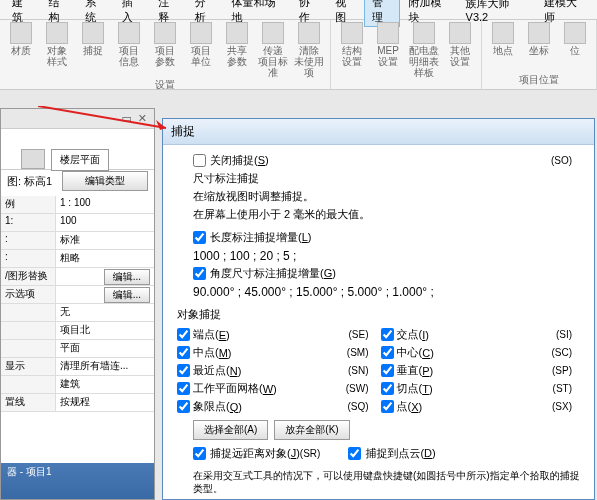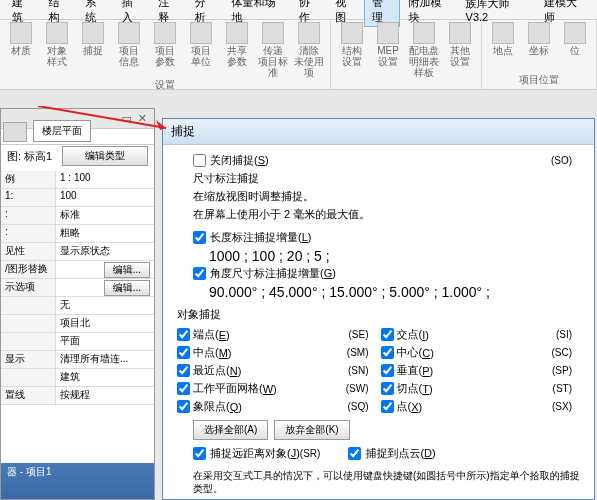--- a/index.html
+++ b/index.html
@@ -10,42 +10,42 @@
 .ribbon{background:#f5f5f5;height:70px;display:flex;border-bottom:1px solid #ccc}
 .rgroup{display:flex;flex-direction:column;align-items:center;border-right:1px solid #d8d8d8;padding:2px 4px}
 .ricons{display:flex;gap:2px}
 .ricon{display:flex;flex-direction:column;align-items:center;width:34px;cursor:default}
 .ricon .ic{width:22px;height:22px;background:#ddd;border:1px solid #bbb;margin-bottom:1px}
 .ricon .lbl{font-size:10px;color:#666;text-align:center;line-height:11px}
 .rgroup>.glabel{font-size:10px;color:#666;margin-top:auto}
 .leftpane{position:absolute;left:0;top:108px;width:155px;bottom:0;background:#fff;border:1px solid #999}
 .lphdr{background:#e8e8e8;border-bottom:1px solid #ccc;height:20px;display:flex;align-items:center;justify-content:flex-end;padding:0 4px}
 .lphdr span{padding:0 3px;color:#666;cursor:default}
-.lptabs{display:flex;height:16px;border-bottom:1px solid #ccc;align-items:flex-end;padding:2px}
+.lptabs{display:flex;height:16px;border-bottom:1px solid #ccc;align-items:flex-start;padding:20px}
 .lptabs .tab{padding:3px 8px;border:1px solid #999;background:#fff;font-size:10px}
 .lprow{display:flex;height:22px;align-items:center;padding:2px 6px;gap:4px}
 .lprow .btn{border:1px solid #999;background:linear-gradient(#fff,#e0e0e0);padding:2px 22px;font-size:10px}
 .propgrid{margin-top:4px}
 .propgrid .pr{display:flex;border-bottom:1px solid #ddd;height:18px}
 .propgrid .pk{width:55px;padding:1px 4px;background:#f5f5f5;font-size:10px;border-right:1px solid #ddd}
 .propgrid .pv{flex:1;padding:1px 4px;font-size:10px;background:#fff}
 .propgrid .pv.editbtn{text-align:right}
 .propgrid .pv.editbtn span{border:1px solid #999;background:linear-gradient(#fff,#e0e0e0);padding:0 8px;font-size:10px;display:inline-block}
 .lpfoot{position:absolute;bottom:20px;right:6px}
 .lpfoot .btn{border:1px solid #999;background:linear-gradient(#fff,#e0e0e0);padding:2px 14px;font-size:10px}
 .lpstatus{position:absolute;bottom:0;left:0;right:0;height:36px;background:linear-gradient(#4a7ab5,#3a6aa5);color:#fff;font-size:10px;padding:2px 6px}
 .arrow{position:absolute;left:38px;top:106px;pointer-events:none;z-index:10}
 .dialog{position:absolute;left:162px;top:118px;right:2px;bottom:0;background:#fff;border:1px solid #5a8ac0}
 .dlgtitle{height:26px;background:linear-gradient(#eaf2fb,#cde0f2);border-bottom:1px solid #b0c8e0;padding:4px 8px;font-size:12px}
 .dlgbody{padding:6px 14px;overflow:hidden}
 .dlgrow{display:flex;align-items:center;margin:1px 0;min-height:17px}
 .dlgrow.indent{padding-left:16px}
 .dlgrow input[type=checkbox]{margin-right:4px}
 .dlgrow .code{margin-left:auto;padding-right:8px;font-size:10px}
-.dlgrow .val{margin-left:16px;font-size:14px}
+.dlgrow .val{font-size:12px}
 .snapgrid{display:grid;grid-template-columns:1fr 40px 1fr 40px;gap:1px 4px;margin-top:4px}
 .snapgrid .sc{display:flex;align-items:center;height:17px}
 .snapgrid .sc input{margin-right:3px}
 .snapgrid .scode{font-size:10px;text-align:right;padding-right:8px;line-height:17px}
 .dlgbtns{display:flex;gap:6px;margin:5px 0 5px 16px}
 .dlgbtns .btn{border:1px solid #999;background:linear-gradient(#fff,#e0e0e0);padding:2px 10px;font-size:10px}
 .section{margin-top:7px}
 .section>.stitle{font-size:11px;margin-bottom:2px}
 .watermark{position:absolute;right:8px;bottom:4px;color:#fff;opacity:0.55;font-size:14px;z-index:20}
 .watermark .wic{display:inline-block;width:16px;height:16px;border:2px solid #fff;border-radius:50%;margin-right:4px;vertical-align:middle}
@@ -174,24 +174,20 @@
         <div class="pk">1:</div>
         <div class="pv">100</div>
       </div>
       <div class="pr">
         <div class="pk">:</div>
         <div class="pv">标准</div>
       </div>
       <div class="pr">
         <div class="pk">:</div>
         <div class="pv">粗略</div>
-      </div>
-      <div class="pr">
-        <div class="pk">见性</div>
-        <div class="pv">显示原状态</div>
       </div>
       <div class="pr">
         <div class="pk">/图形替换</div>
         <div class="pv editbtn"><span>编辑...</span></div>
       </div>
       <div class="pr">
         <div class="pk">示选项</div>
         <div class="pv editbtn"><span>编辑...</span></div>
       </div>
       <div class="pr">

